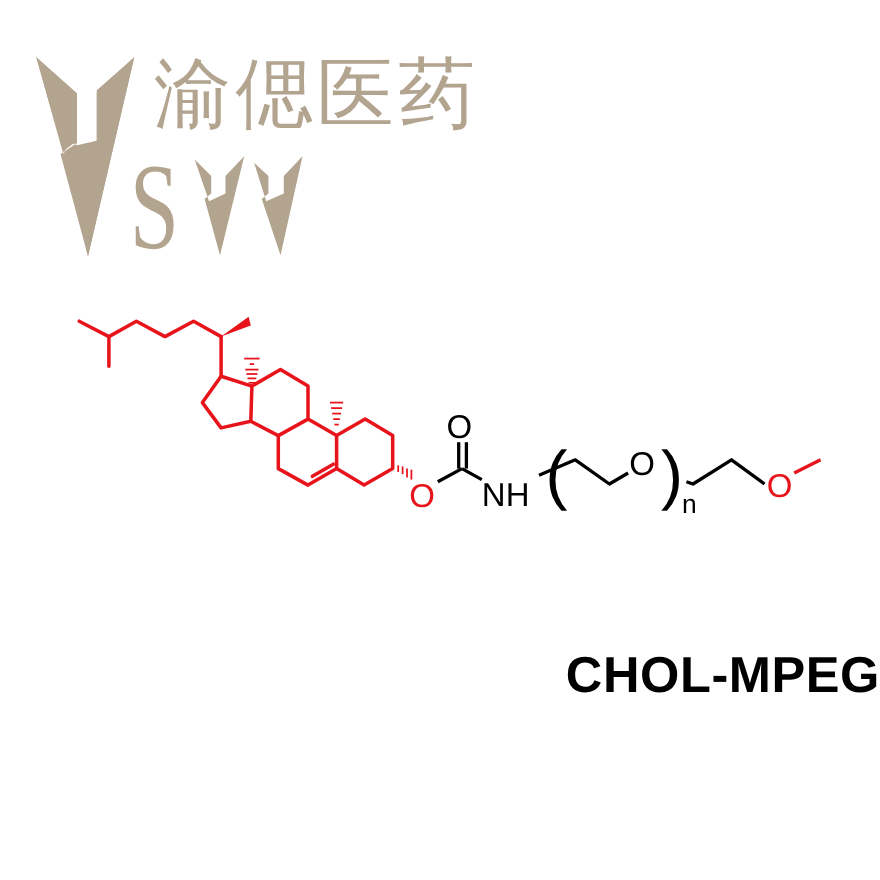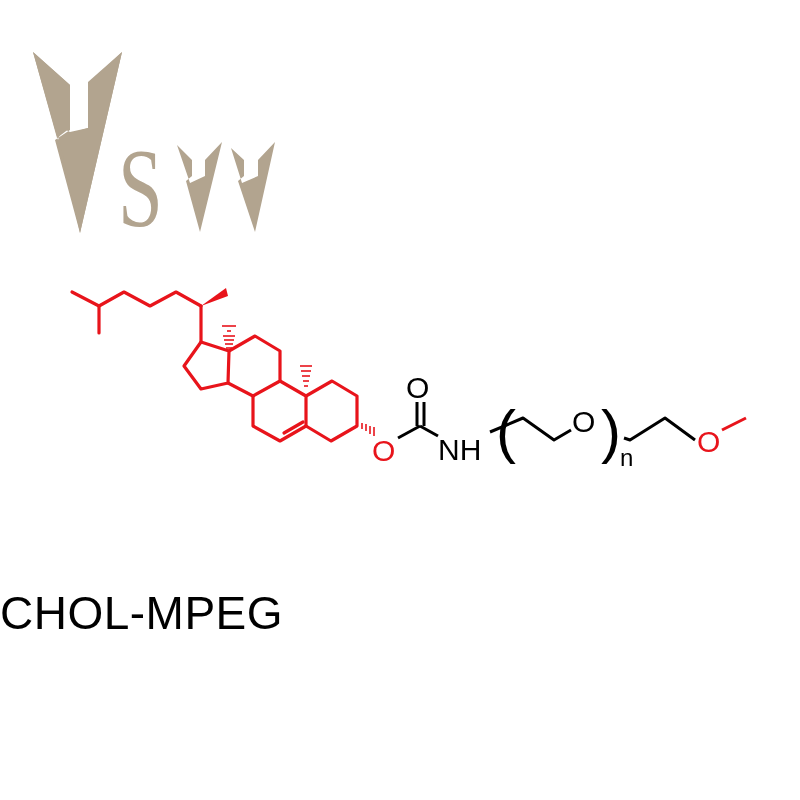--- a/index.html
+++ b/index.html
@@ -1,38 +1,39 @@
 <!DOCTYPE html>
 <html><head>
 <meta charset="utf-8">
 <style>
   html, body { margin:0; padding:0; background:#ffffff; }
   body { width:800px; height:800px; position:relative; overflow:hidden; font-family:"Liberation Sans", sans-serif; }
   .logo { position:absolute; left:0; top:0; width:450px; height:260px; }
   .logo-cn { position:absolute; left:140px; top:50px; font-family:"DejaVu Serif", serif; font-size:70px; color:#b2a48f; letter-spacing:4px; line-height:1; white-space:nowrap; }
   .logo-s { position:absolute; left:118px; top:132px; font-family:"Liberation Serif", serif; font-size:112px; color:#b2a48f; line-height:1; transform:scaleX(0.72); transform-origin:left top; }
   .structure { position:absolute; left:0; top:0; width:800px; height:560px; }
-  .title { position:absolute; left:0; width:800px; top:586px; text-align:left; font-size:46px; color:#000; letter-spacing:0.5px; }
+  .title { position:absolute; left:0; width:800px; top:586px; text-align:right; font-size:46px; color:#000; letter-spacing:0.5px;font-weight:bold; }
 </style>
 </head>
 <body>
 
 <div class="logo">
   <svg width="450" height="260" viewBox="0 0 450 260">
     <g fill="#b2a48f">
 
       <polygon points="33,52 70,85 70,130 55,140 80,233 122,52 88,82 88,128 70,132 62,128 58,140"></polygon>
       <polygon points="33,52 70,85 70,128 57,138"></polygon>
       <polygon points="122,52 88,84 88,128 68,134 60,142 80,233"></polygon>
 
       <polygon points="177,145 192,160 192,176 186,181 200,232 222,142 205,160 205,176 190,183"></polygon>
 
       <polygon points="231,148 244,160 244,176 238,181 255,232 275,142 258,160 258,176 242,183"></polygon>
     </g>
   </svg>
+  <div class="logo-cn">渝偲医药</div>
   <div class="logo-s">S</div>
 </div>
 
 <svg class="structure" width="800" height="560" viewBox="0 0 800 560">
   <g stroke="#e8141b" stroke-width="3.2" fill="none" stroke-linejoin="round" stroke-linecap="round">
 
     <polyline points="72,292 99,306 124,292 150,306 176,292 201,306"></polyline>
     <line x1="99" y1="306" x2="99" y2="333"></line>
     <line x1="201" y1="306" x2="201" y2="342"></line>
 

